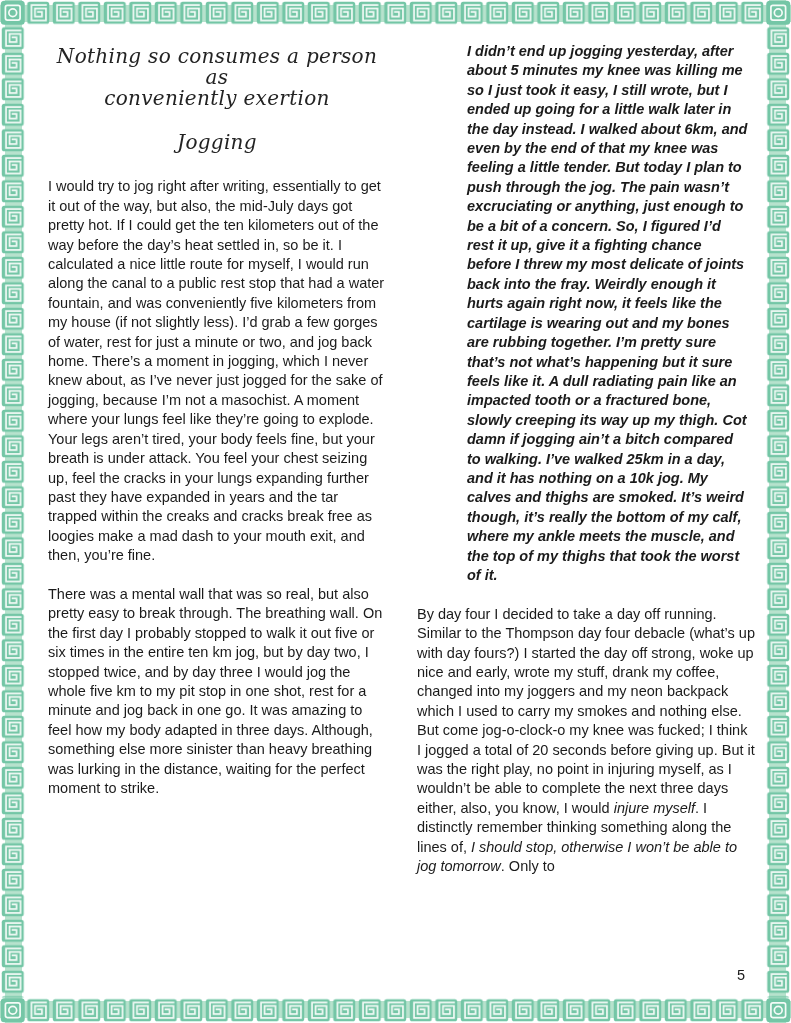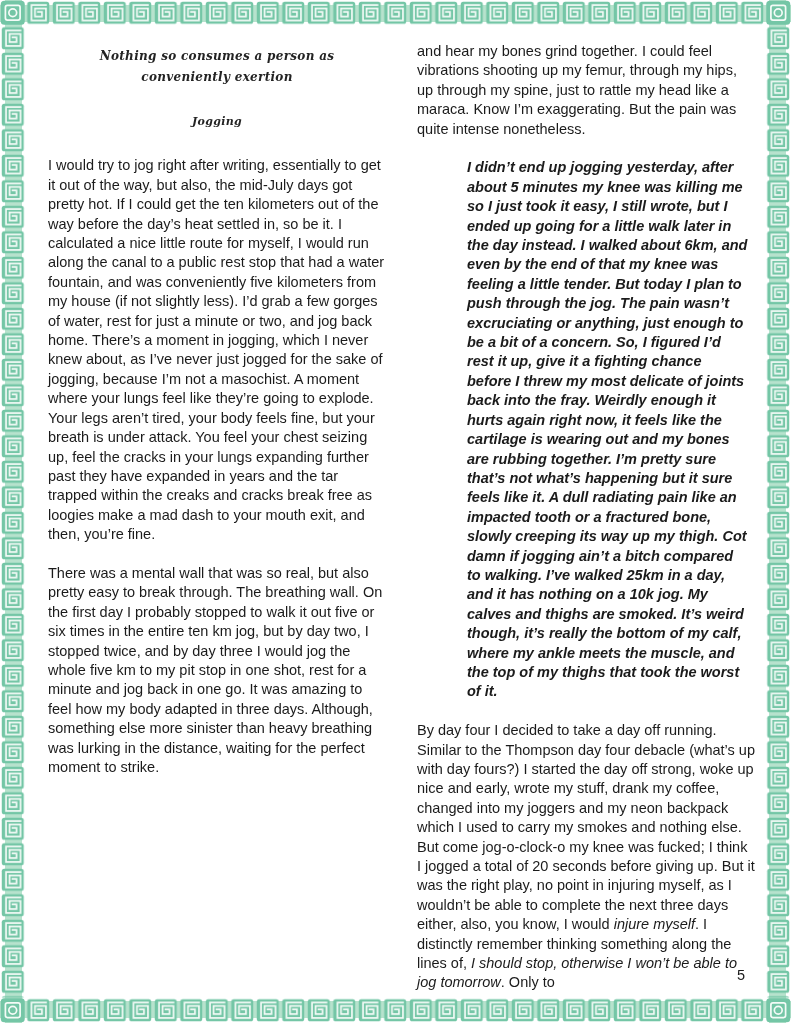--- a/index.html
+++ b/index.html
@@ -21,33 +21,33 @@
     top: 42px;
     width: 707px;
     display: flex;
     gap: 31px;
   }
   .col { width: 338px; }
   .doc-title {
     text-align: center;
     font-family: "DejaVu Serif", serif;
     font-style: italic;
-    font-weight: bold;
-    font-size: 12px;
+    font-weight: normal;
+    font-size: 20px;
     line-height: 21px;
     letter-spacing: 0.3px;
     color: #232323;
     margin-top: 4px;
   }
   .doc-subtitle {
     text-align: center;
     font-family: "DejaVu Serif", serif;
     font-style: italic;
-    font-weight: bold;
-    font-size: 11px;
+    font-weight: normal;
+    font-size: 20px;
     letter-spacing: 0.3px;
     color: #232323;
     margin-top: 24px;
     margin-bottom: 25px;
   }
   p.body-para { margin: 0 0 19.4px 0; }
   p.body-para:last-child { margin-bottom: 0; }
   blockquote.doc-quote {
     margin: 0 6px 19.4px 50px;
     padding: 0;
@@ -115,21 +115,20 @@
         <div>Nothing so consumes a person as</div>
         <div>conveniently exertion</div>
       </div>
       <div class="doc-subtitle">Jogging</div>
 
       <p class="body-para">I would try to jog right after writing, essentially to get it out of the way, but also, the mid-July days got pretty hot. If I could get the ten kilometers out of the way before the day’s heat settled in, so be it. I calculated a nice little route for myself, I would run along the canal to a public rest stop that had a water fountain, and was conveniently five kilometers from my house (if not slightly less). I’d grab a few gorges of water, rest for just a minute or two, and jog back home. There’s a moment in jogging, which I never knew about, as I’ve never just jogged for the sake of jogging, because I’m not a masochist. A moment where your lungs feel like they’re going to explode. Your legs aren’t tired, your body feels fine, but your breath is under attack. You feel your chest seizing up, feel the cracks in your lungs expanding further past they have expanded in years and the tar trapped within the creaks and cracks break free as loogies make a mad dash to your mouth exit, and then, you’re fine.</p>
       <p class="body-para">There was a mental wall that was so real, but also pretty easy to break through. The breathing wall. On the first day I probably stopped to walk it out five or six times in the entire ten km jog, but by day two, I stopped twice, and by day three I would jog the whole five km to my pit stop in one shot, rest for a minute and jog back in one go. It was amazing to feel how my body adapted in three days. Although, something else more sinister than heavy breathing was lurking in the distance, waiting for the perfect moment to strike.</p>
     </div>
 
     <div class="col">
-      <p class="body-para">and hear my bones grind together. I could feel vibrations shooting up my femur, through my hips, up through my spine, just to rattle my head like a maraca. Know I’m exaggerating. But the pain was quite intense nonetheless.</p>
 
       <blockquote class="doc-quote">I didn’t end up jogging yesterday, after about 5 minutes my knee was killing me so I just took it easy, I still wrote, but I ended up going for a little walk later in the day instead. I walked about 6km, and even by the end of that my knee was feeling a little tender. But today I plan to push through the jog. The pain wasn’t excruciating or anything, just enough to be a bit of a concern. So, I figured I’d rest it up, give it a fighting chance before I threw my most delicate of joints back into the fray. Weirdly enough it hurts again right now, it feels like the cartilage is wearing out and my bones are rubbing together. I’m pretty sure that’s not what’s happening but it sure feels like it. A dull radiating pain like an impacted tooth or a fractured bone, slowly creeping its way up my thigh. Cot damn if jogging ain’t a bitch compared to walking. I’ve walked 25km in a day, and it has nothing on a 10k jog. My calves and thighs are smoked. It’s weird though, it’s really the bottom of my calf, where my ankle meets the muscle, and the top of my thighs that took the worst of it.</blockquote>
 
       <p class="body-para"><span>By day four I decided to take a day off running. Similar to the Thompson day four debacle (what’s up with day fours?) I started the day off strong, woke up nice and early, wrote my stuff, drank my coffee, changed into my joggers and my neon backpack which I used to carry my smokes and nothing else. But come jog-o-clock-o my knee was fucked; I think I jogged a total of 20 seconds before giving up. But it was the right play, no point in injuring myself, as I wouldn’t be able to complete the next three days either, also, you know, I would </span><span class="it">injure myself</span><span>. I distinctly remember thinking something along the lines of, </span><span class="it">I should stop, otherwise I won’t be able to jog tomorrow</span><span>. Only to</span></p>
     </div>
 
   </div>
 
   <div class="pagenum">5</div>
 

